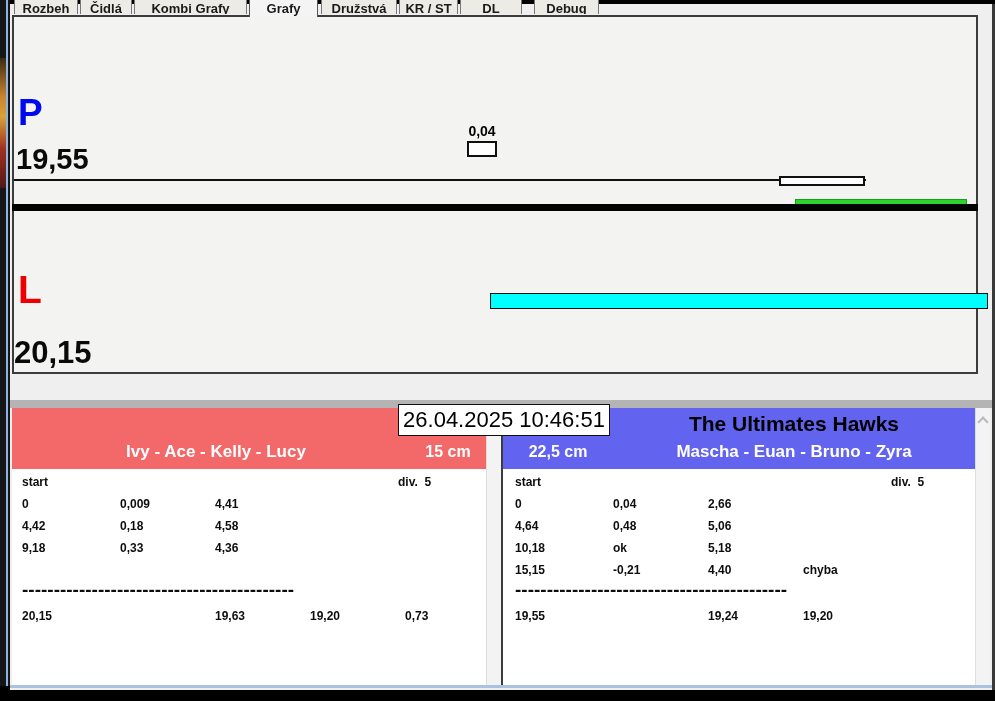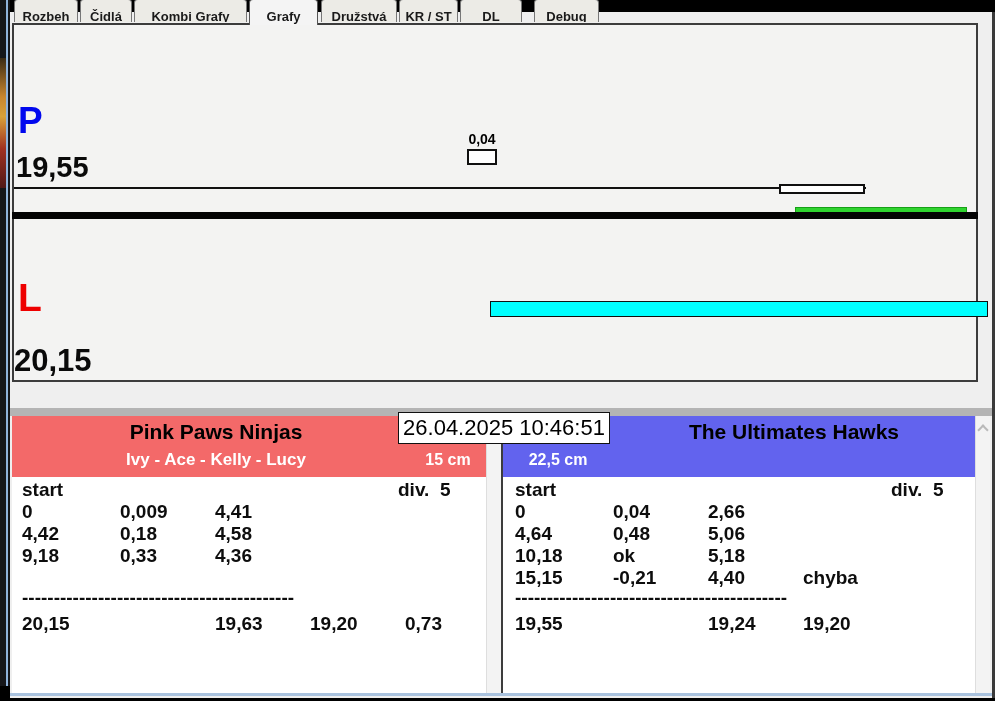--- a/index.html
+++ b/index.html
@@ -5,21 +5,21 @@
   html,body{margin:0;padding:0;}
   body{width:995px;height:701px;background:#000;overflow:hidden;position:relative;
        font-family:"Liberation Sans",sans-serif;}
   
   .sliver{position:absolute;left:0;top:0;width:10px;height:686px;background:#15161a;}
   .sliver .blob{position:absolute;left:0;top:58px;width:7px;height:130px;
       background:linear-gradient(180deg,#3a2a14,#c8862f 30%,#d8a23a 45%,#a03020 70%,#501818);}
   .sliver .blueline{position:absolute;left:6px;top:0;width:2px;height:686px;background:#8fb3dc;}
 
   
-  .window{position:absolute;left:10px;top:12px;width:982px;height:686px;background:#efefef;
+  .window{position:absolute;left:10px;top:4px;width:982px;height:686px;background:#efefef;
           border-right:3px solid #3a3a3a;}
 
   
   .tab{position:absolute;top:-13px;height:23px;box-sizing:border-box;background:#ecebe6;
        border:1px solid #777;border-bottom:none;border-radius:4px 4px 0 0;
        font-weight:bold;font-size:13px;color:#1a1a1a;text-align:center;line-height:34px;
        overflow:hidden;z-index:2;}
   .tab.active{top:-13px;height:26px;background:#f4f4f4;z-index:4;border-color:#555;}
 
   
@@ -60,21 +60,21 @@
   .hdr-right{width:486px;background:#6263ee;}
   .team-name{position:absolute;top:2px;font-weight:bold;font-size:21px;color:#000;
              text-align:center;line-height:28px;white-space:nowrap;}
   .team-members{position:absolute;top:32px;font-weight:bold;font-size:17px;color:#fff;
                 text-align:center;line-height:24px;white-space:nowrap;}
   .hurdle{position:absolute;top:32px;font-weight:bold;font-size:16px;color:#fff;
           text-align:center;line-height:24px;white-space:nowrap;}
 
   .tablearea{position:absolute;top:61px;height:216px;background:#fff;}
   .trow{position:absolute;left:0;width:100%;height:22px;}
-  .tc{position:absolute;top:0;font-weight:bold;font-size:19px;line-height:22px;color:#0d0d0d;
+  .tc{position:absolute;top:0;font-weight:bold;font-size:12px;line-height:22px;color:#0d0d0d;
       white-space:pre;}
   .c1{left:10px;} .c2{left:108px;} .c3{left:203px;} .c4{left:298px;} .c5{left:393px;}
   .cdiv{left:386px;}
   .sep{position:absolute;left:10px;font-weight:bold;font-size:19px;line-height:14px;
        color:#0d0d0d;white-space:nowrap;overflow:hidden;width:285px;letter-spacing:0px;}
 
   .sbcol{position:absolute;top:0;height:277px;background:#f3f3f3;border-left:1px solid #dedede;}
   .sb-left{left:474px;width:15px;}
   .sb-right{left:472px;width:14px;}
   .chev{position:absolute;left:3px;top:10px;width:6px;height:6px;
@@ -114,21 +114,20 @@
     <div class="lane-total l-total">20,15</div>
   </div>
   <div class="cyan-bar"></div>
 
   <div class="grayband"></div>
 
   <div class="timestamp">26.04.2025 10:46:51</div>
 
   <div class="panel panel-left">
     <div class="hdr hdr-left">
-      <div class="team-name" style="left:0;width:408px;">Pink Paws Ninjas</div>
       <div class="team-members" style="left:0;width:408px;">Ivy - Ace - Kelly - Lucy</div>
       <div class="hurdle" style="left:398px;width:76px;">15 cm</div>
     </div>
     <div class="sbcol sb-left">
       <div class="chev"></div>
     </div>
     <div class="tablearea" style="left:0;width:474px;">
       <div class="trow" style="top:2px;">
         <span class="tc c1">start</span>
         <span class="tc cdiv">div.  5</span>
@@ -159,20 +158,21 @@
         <span class="tc c4">19,20</span>
         <span class="tc c5">0,73</span>
       </div>
     </div>
   </div>
 
   <div class="panel panel-right">
     <div class="hdr hdr-right">
       <div class="hurdle" style="left:10px;width:90px;">22,5 cm</div>
       <div class="team-name" style="left:96px;width:390px;">The Ultimates Hawks</div>
+      <div class="team-members" style="left:96px;width:390px;">Mascha - Euan - Bruno - Zyra</div>
     </div>
     <div class="sbcol sb-right">
       <div class="chev"></div>
     </div>
     <div class="tablearea" style="left:2px;width:470px;">
       <div class="trow" style="top:2px;">
         <span class="tc c1">start</span>
         <span class="tc cdiv">div.  5</span>
       </div>
       <div class="trow" style="top:24px;">

